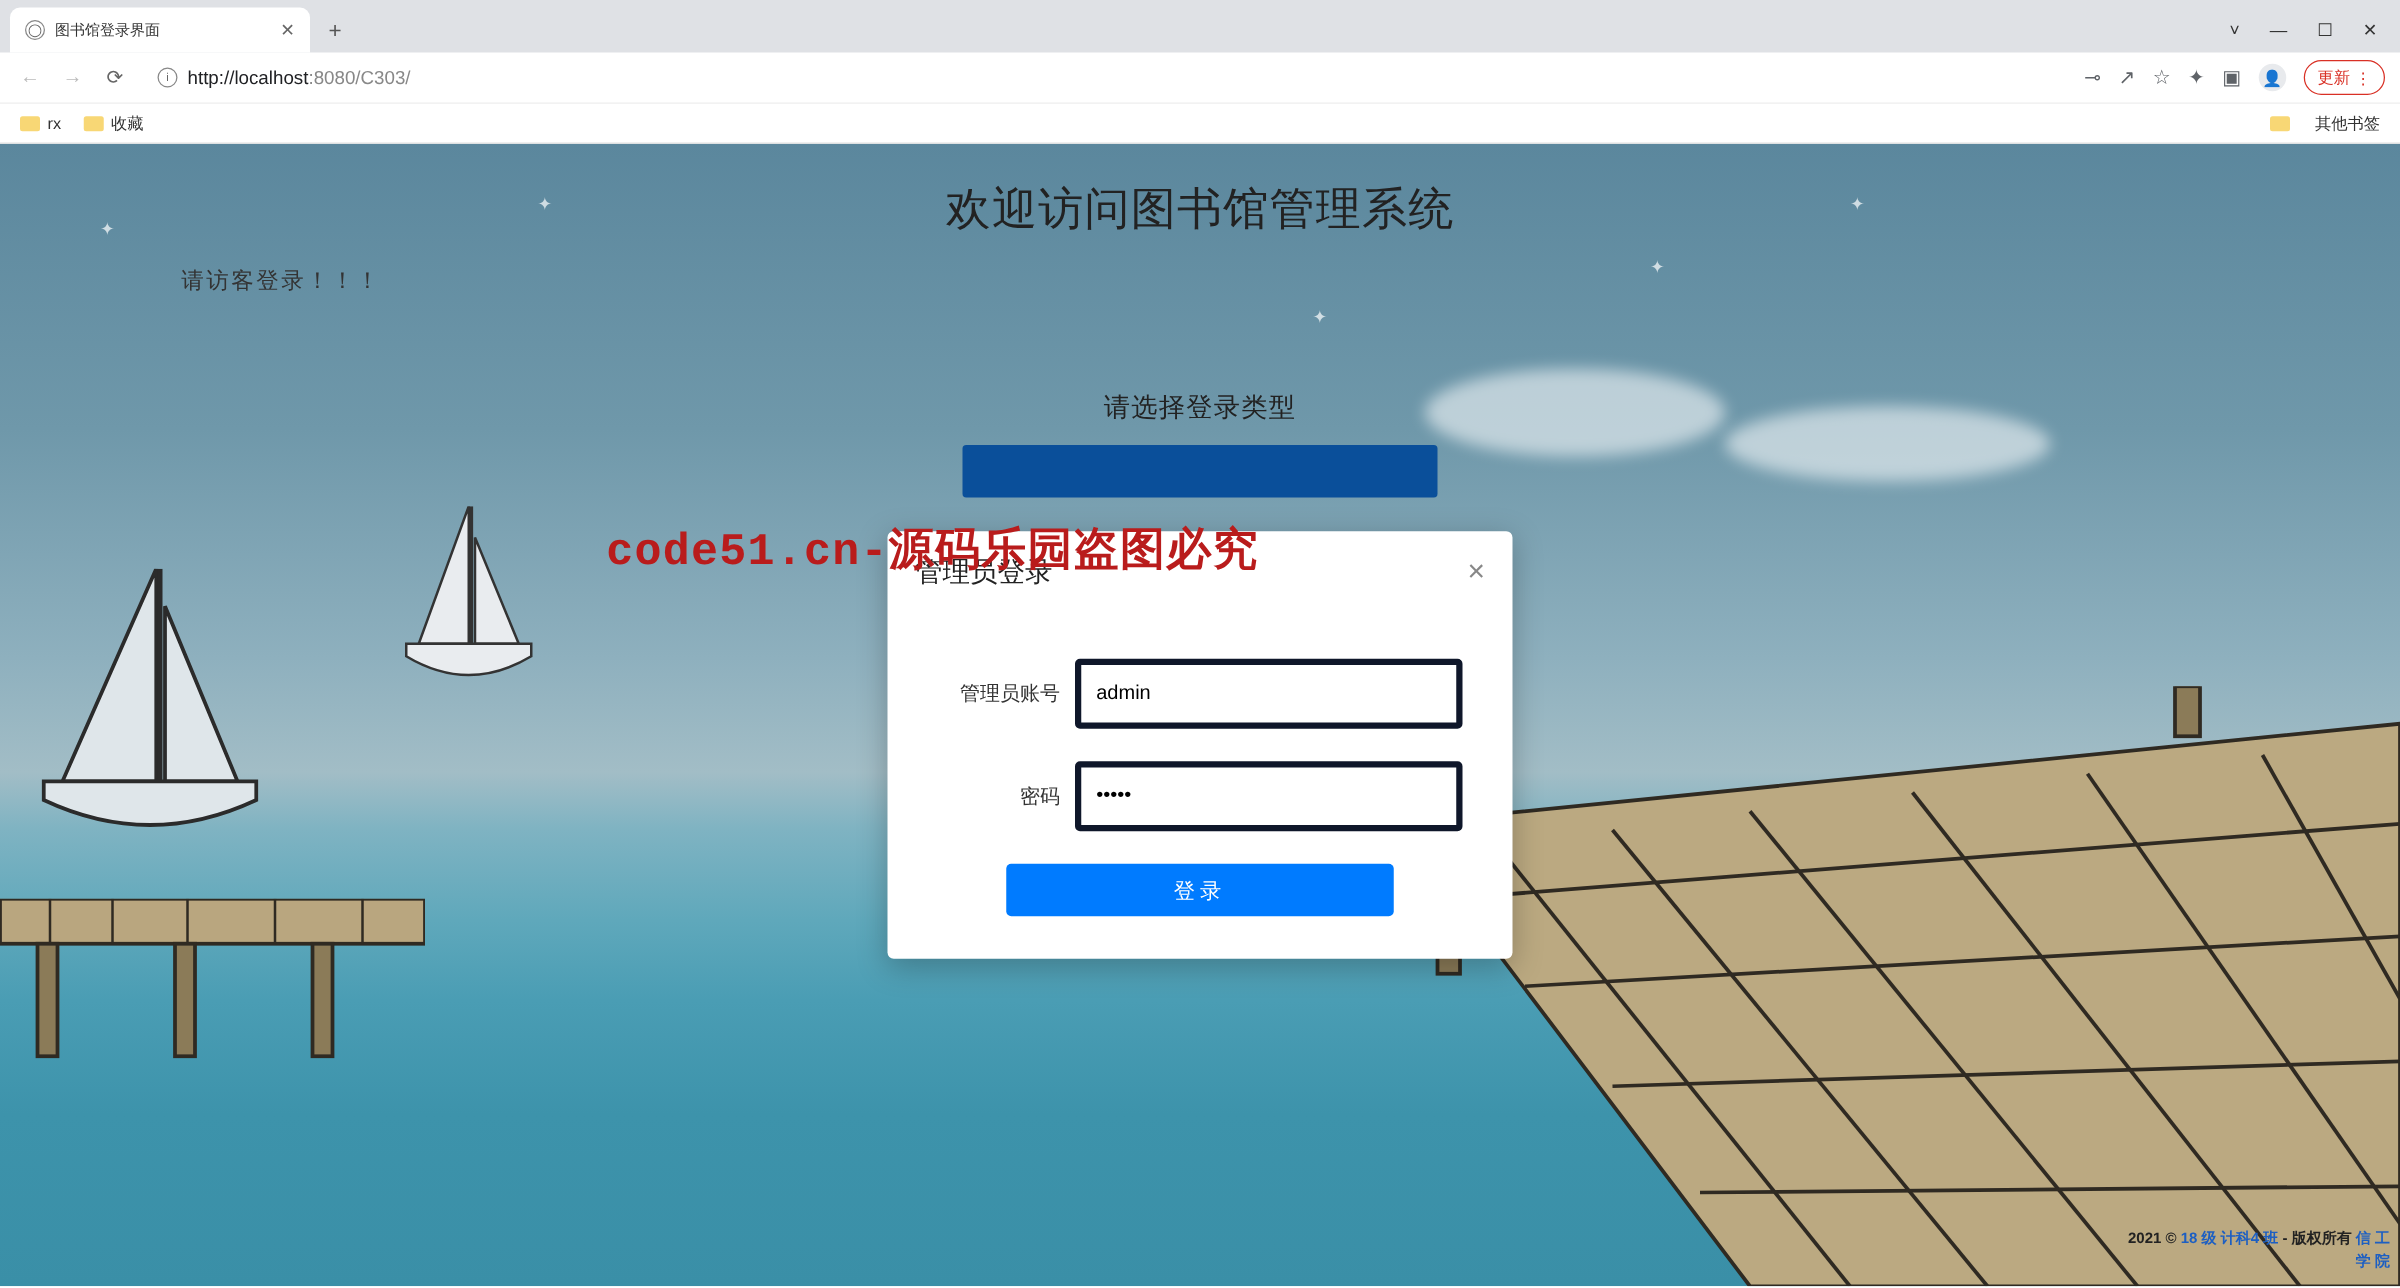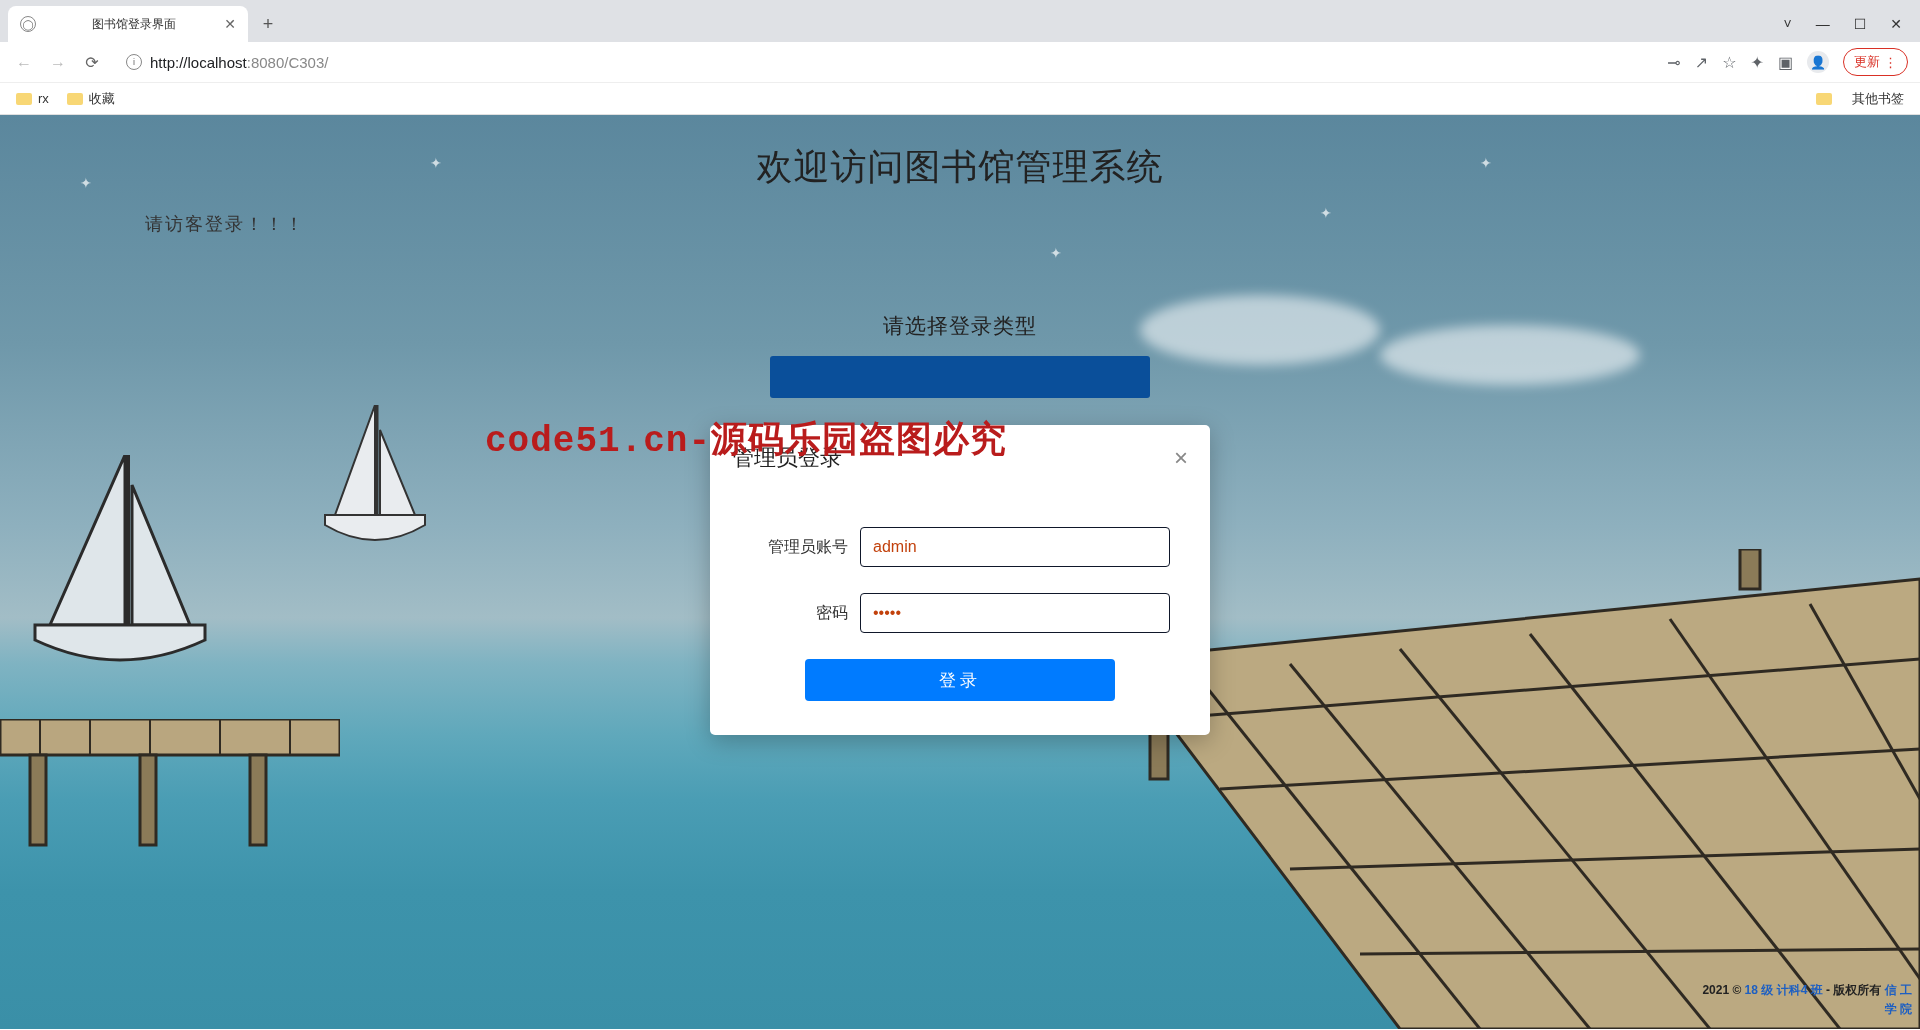--- a/index.html
+++ b/index.html
@@ -3,21 +3,21 @@
   <meta charset="utf-8">
   <style>
     * { margin: 0; padding: 0; box-sizing: border-box; }
     body { font-family: -apple-system, "Segoe UI", "Microsoft YaHei", sans-serif; width: 1920px; height: 1030px; overflow: hidden; background: #fff; }
 
     
     .browser-chrome { background: #fff; border-bottom: 1px solid #e0e0e0; }
     .tab-strip { height: 42px; display: flex; align-items: flex-end; background: #dfe1e5; padding-left: 8px; }
     .tab { background: #fff; height: 36px; width: 240px; border-radius: 8px 8px 0 0; display: flex; align-items: center; padding: 0 12px; gap: 8px; font-size: 12px; color: #333; position: relative; }
     .tab-favicon { width: 16px; height: 16px; border: 1px solid #888; border-radius: 50%; display: flex; align-items: center; justify-content: center; font-size: 10px; color: #666; }
-    .tab-title { flex: 1; white-space: nowrap; overflow: hidden; margin-left: 48px; }
+    .tab-title { flex: 1; white-space: nowrap; overflow: hidden; }
     .tab-close { color: #666; font-size: 14px; cursor: pointer; }
     .new-tab { width: 28px; height: 28px; display: flex; align-items: center; justify-content: center; color: #555; font-size: 18px; margin-left: 6px; margin-bottom: 4px; cursor: pointer; }
     .window-controls { margin-left: auto; display: flex; gap: 24px; padding-right: 18px; align-items: center; height: 36px; color: #333; font-size: 14px; }
     .window-controls span { cursor: pointer; }
 
     .toolbar { height: 40px; display: flex; align-items: center; padding: 0 12px; gap: 10px; }
     .nav-btn { width: 24px; height: 24px; display: flex; align-items: center; justify-content: center; color: #666; cursor: pointer; font-size: 16px; }
     .nav-btn.disabled { color: #bbb; }
     .address-bar { flex: 1; height: 30px; display: flex; align-items: center; gap: 8px; padding: 0 12px; font-size: 15px; color: #333; }
     .url-scheme-icon { width: 16px; height: 16px; border: 1px solid #888; border-radius: 50%; display: flex; align-items: center; justify-content: center; font-size: 9px; color: #666; }
@@ -62,21 +62,21 @@
 
     
     .modal { position: absolute; width: 500px; left: 50%; top: 310px; transform: translateX(-50%);
              background: #fff; border-radius: 5px; box-shadow: 0 6px 24px rgba(0,0,0,0.25); }
     .modal-header { display: flex; align-items: center; justify-content: space-between; padding: 18px 22px 14px; }
     .modal-title { font-size: 22px; color: #222; }
     .modal-close { color: #888; font-size: 24px; cursor: pointer; line-height: 1; }
     .modal-body { padding: 40px 40px 34px; }
     .form-row { display: flex; align-items: center; margin-bottom: 26px; gap: 12px; }
     .form-label { width: 98px; text-align: right; font-size: 16px; color: #333; }
-    .form-input { flex: 1; height: 40px; border: 1px solid #0f172a; border-radius: 4px; padding: 0 12px; font-size: 16px; color: #c2410c; outline: none; }
+    .form-input { flex: 1; height: 56px; border: 5px solid #0f172a; border-radius: 4px; padding: 0 12px; font-size: 16px; color: #000000; outline: none; }
     .login-btn { display: block; width: 310px; height: 42px; margin: 6px auto 0; background: #007bff;
                  color: #fff; border: none; border-radius: 4px; font-size: 17px; cursor: pointer; letter-spacing: 4px; }
 
     
     .watermark { position: absolute; left: 485px; top: 300px; color: #b91c1c; font-size: 36px;
                  font-weight: 700; letter-spacing: 1px; font-family: "Consolas","Courier New",monospace; pointer-events: none; z-index: 50; }
 
     
     .footer { position: absolute; right: 8px; bottom: 10px; font-size: 12px; font-weight: 600; color: #222; text-align: right; line-height: 1.6; }
     .footer .link { color: #1d5fc2; }

